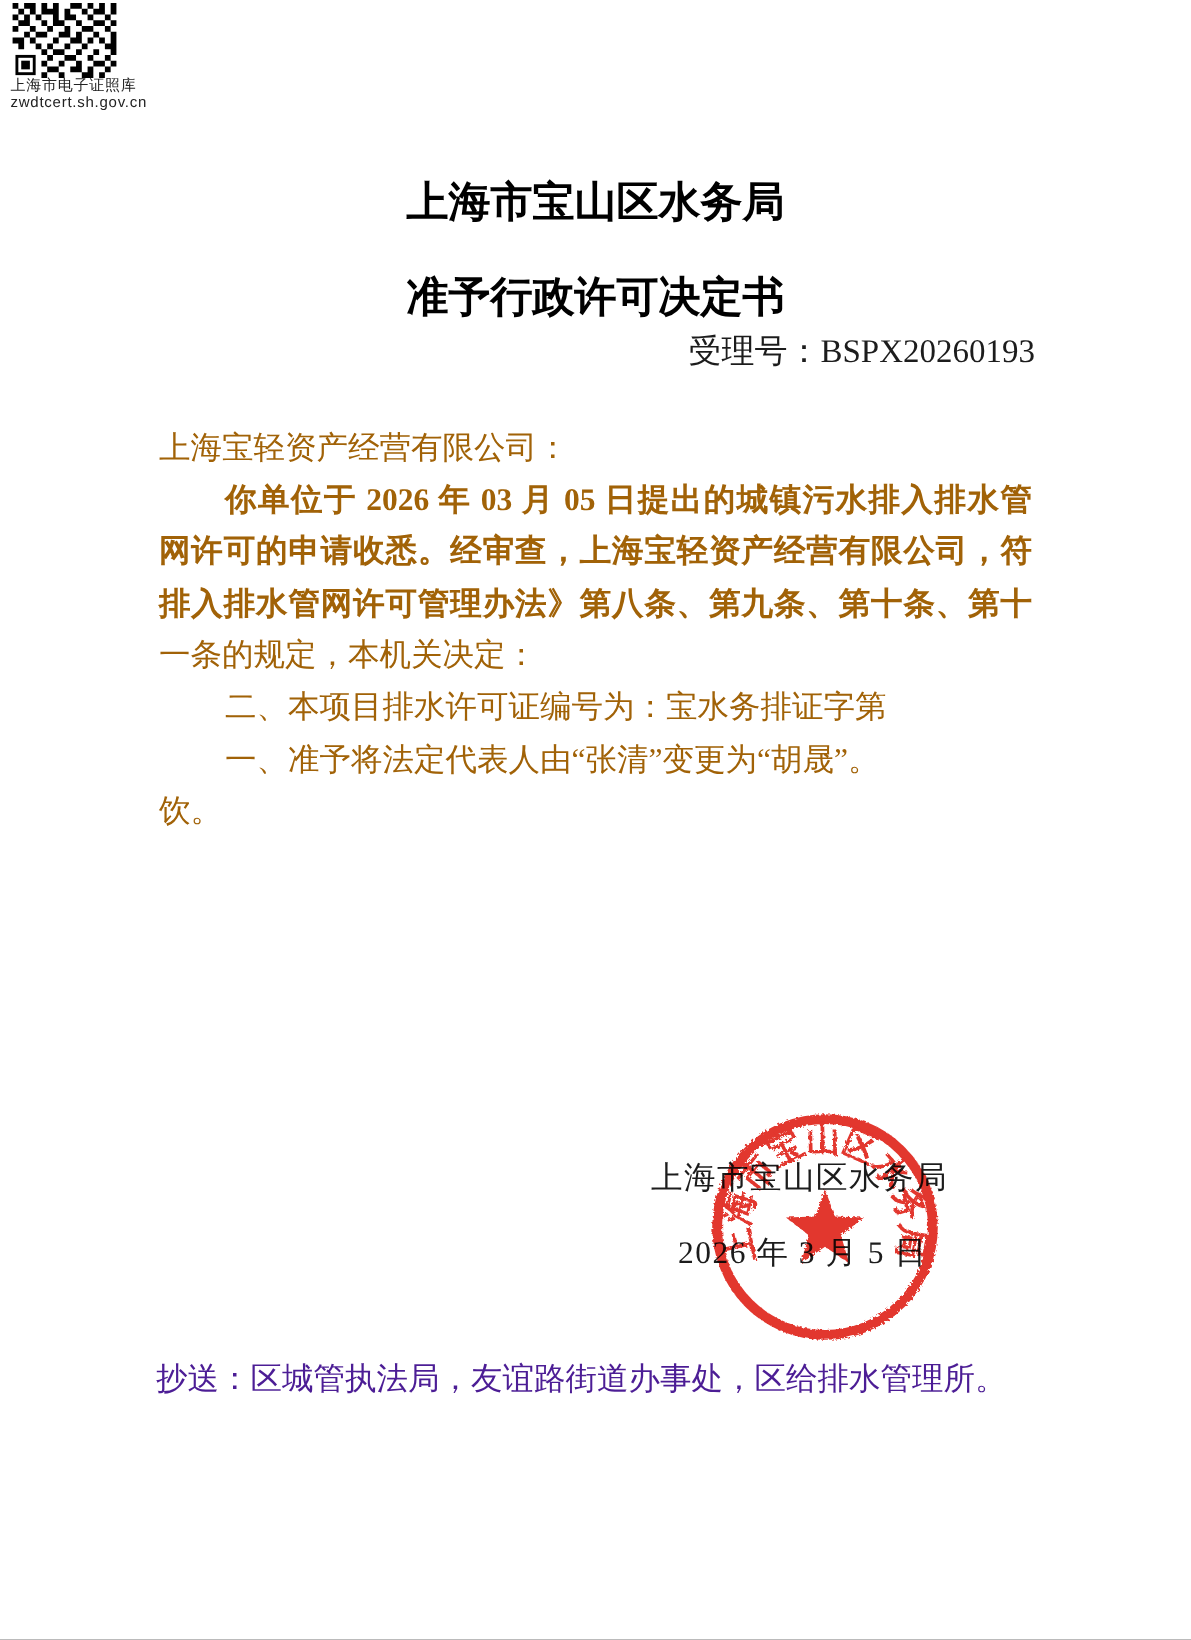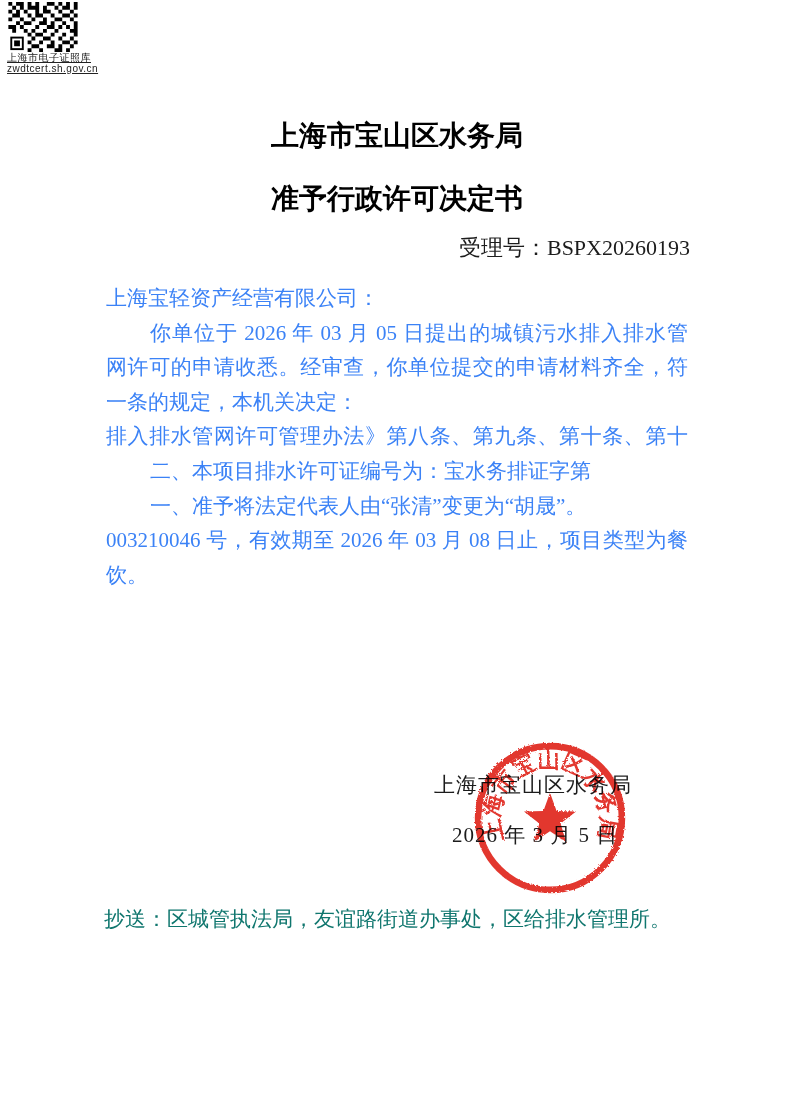--- a/index.html
+++ b/index.html
@@ -7,51 +7,51 @@
     position:relative; width:794px; height:1093px; margin:0 auto;
     background:#ffffff; overflow:hidden;
     font-family:"Liberation Serif","DejaVu Serif",serif;
     color:#1c1c1c;
   }
   
   .qr-block { position:absolute; left:7px; top:2px; width:100px; }
   .qr-block svg { display:block; }
   .qr-label {
     font-family:"Liberation Sans","DejaVu Sans",sans-serif;
-    font-size:10px; line-height:11px; color:#222; letter-spacing:0.5px;text-decoration:underline;
+    font-size:10px; line-height:11px; color:#222; letter-spacing:0.5px;
   }
   
   .doc-title {
     position:absolute; left:104px; width:586px; text-align:center;
     font-weight:bold; font-size:28px; line-height:1.15; color:#000;
   }
   .title1 { top:120px; }
   .title2 { top:183px; }
   
   .case-line {
-    position:absolute; left:104px; top:233px; width:586px;
+    position:absolute; left:104px; top:219px; width:586px;
     text-align:right; font-size:22px; color:#1c1c1c;
   }
   
   .doc-body { position:absolute; left:106px; top:281px; width:582px; }
   .body-line {
     height:34.6px; line-height:34.6px; font-size:21px;
-    white-space:nowrap; color:#3b82f6;
+    white-space:nowrap; color:#a16207;
   }
-  .body-line.fill { white-space:normal; text-align:justify; text-align-last:justify; }
+  .body-line.fill { white-space:normal; text-align:justify; text-align-last:justify;font-weight:bold; }
   .body-line.indent { padding-left:44px; }
   .body-line.indent.fill { padding-left:0; text-indent:44px; }
   
   .sig-issuer { position:absolute; left:434px; top:771px; font-size:21px; letter-spacing:1px; }
   .sig-date   { position:absolute; left:452px; top:821px; font-size:21px; letter-spacing:1px; }
   
   .seal { position:absolute; left:471px; top:739px; width:158px; height:158px;
           mix-blend-mode:multiply; opacity:0.92; }
   
-  .cc-line { position:absolute; left:104px; top:905px; font-size:21px; color:#0f766e; }
+  .cc-line { position:absolute; left:104px; top:905px; font-size:21px; color:#4c1d95; }
 </style>
 </head>
 <body>
 
 <div class="page">
 
   <div class="qr-block">
     <svg width="72" height="50" viewBox="0 0 72 52">
       <rect x="0" y="0" width="72" height="52" fill="#fff"></rect>
       <path fill="#000" d="M0 0h4v4h-4z M8 0h8v4h-8z M20 0h4v8h-4z M28 0h4v4h-4z M40 0h8v4h-8z M52 0h4v4h-4z M60 0h4v8h-4z M68 0h4v4h-4z
@@ -76,26 +76,25 @@
   </div>
 
   <div class="doc-title title1">上海市宝山区水务局</div>
   <div class="doc-title title2">准予行政许可决定书</div>
 
   <div class="case-line"><span>受理号：</span><span>BSPX20260193</span></div>
 
   <div class="doc-body">
     <div class="body-line">上海宝轻资产经营有限公司：</div>
     <div class="body-line indent fill">你单位于 2026 年 03 月 05 日提出的城镇污水排入排水管</div>
-    <div class="body-line fill">网许可的申请收悉。经审查，你单位提交的申请材料齐全，符</div>
+    <div class="body-line fill">网许可的申请收悉。经审查，上海宝轻资产经营有限公司，符</div>
+    <div class="body-line fill">排入排水管网许可管理办法》第八条、第九条、第十条、第十</div>
     <div class="body-line">一条的规定，本机关决定：</div>
-    <div class="body-line fill">排入排水管网许可管理办法》第八条、第九条、第十条、第十</div>
     <div class="body-line indent">二、本项目排水许可证编号为：宝水务排证字第</div>
     <div class="body-line indent">一、准予将法定代表人由“张清”变更为“胡晟”。</div>
-    <div class="body-line fill">003210046 号，有效期至 2026 年 03 月 08 日止，项目类型为餐</div>
     <div class="body-line">饮。</div>
   </div>
 
   <div class="sig-issuer">上海市宝山区水务局</div>
   <div class="sig-date">2026 年 3 月 5 日</div>
 
   <svg class="seal" viewBox="0 0 156 156">
     <defs>
       <filter id="sealRough" x="-10%" y="-10%" width="120%" height="120%">
         <feTurbulence type="fractalNoise" baseFrequency="0.55" numOctaves="2" result="n"></feTurbulence>

